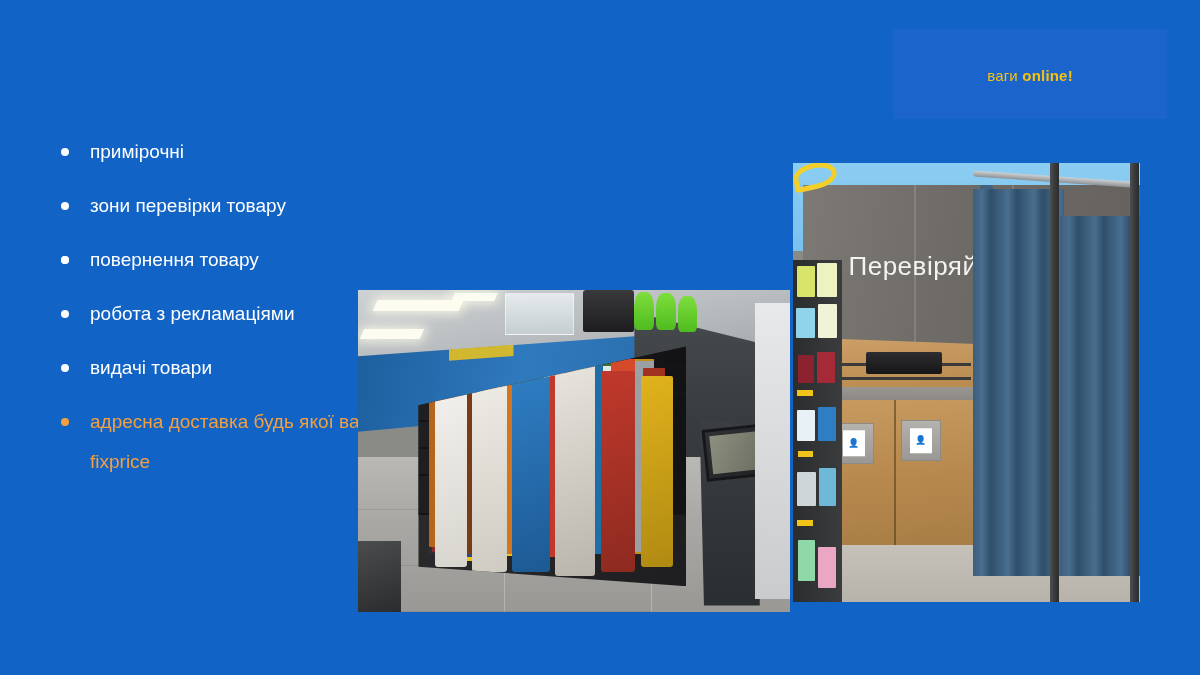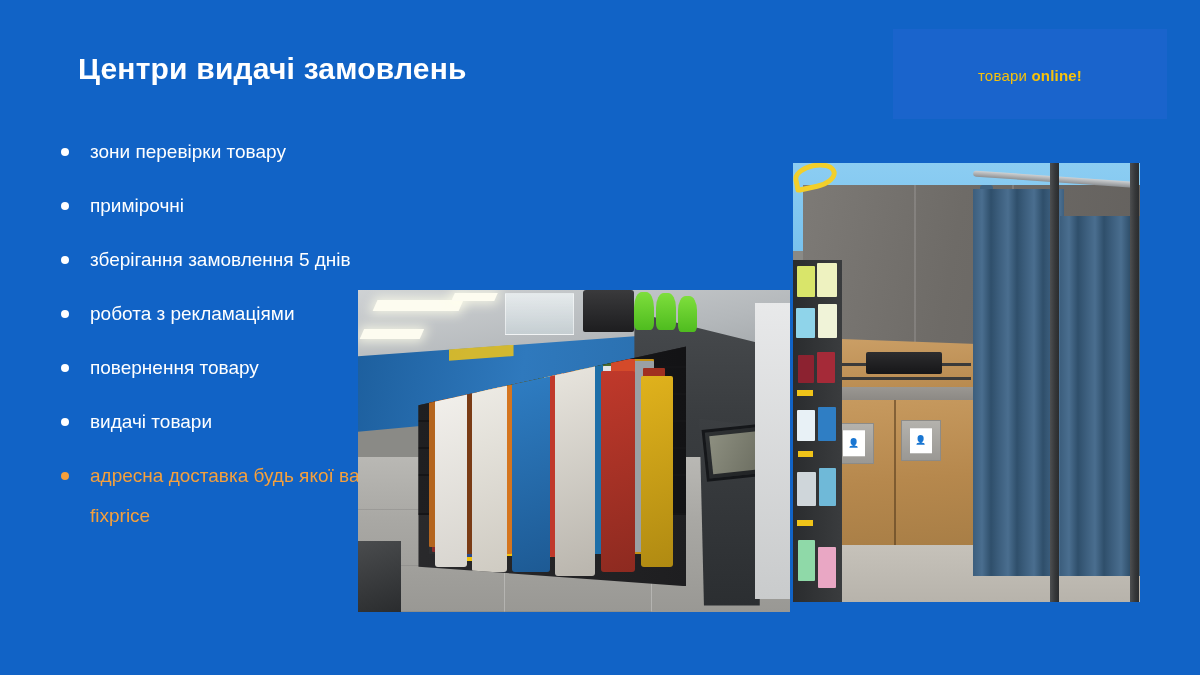--- a/index.html
+++ b/index.html
@@ -315,56 +315,54 @@
     border: 5px solid #f2cf2b;
     border-radius: 50% 50% 50% 10%;
     transform: rotate(-12deg);
   }
 </style>
 </head>
 <body>
 
 <div class="slide">
 
-  <div class="title">Центри видачі замовлень</div>
 
   <ul class="bullets">
     <li class="bullet">
       <span class="dot"></span>
+      <span>примірочні</span>
+    </li>
+    <li class="bullet">
+      <span class="dot"></span>
       <span>зони перевірки товару</span>
     </li>
     <li class="bullet">
       <span class="dot"></span>
-      <span>примірочні</span>
     </li>
     <li class="bullet">
       <span class="dot"></span>
-      <span>зберігання замовлення 5 днів</span>
+      <span>повернення товару</span>
     </li>
     <li class="bullet">
       <span class="dot"></span>
       <span>робота з рекламаціями</span>
-    </li>
-    <li class="bullet">
-      <span class="dot"></span>
-      <span>повернення товару</span>
     </li>
     <li class="bullet">
       <span class="dot"></span>
       <span>видачі товари</span>
     </li>
     <li class="bullet accent">
       <span class="dot"></span>
       <span>адресна доставка будь якої ваги fixprice</span>
     </li>
   </ul>
 
   <div class="logo-panel">
     <div class="logo-tagline">
-      <span>товари </span><b>online!</b>
+      <span>ваги </span><b>online!</b>
     </div>
   </div>
 
   <div class="photo photo-aisle">
     <div class="ph-layer a-ceiling"></div>
     <div class="ph-layer a-lamp" style="left:4%;top:3%;width:20%;height:3.5%;"></div>
     <div class="ph-layer a-lamp" style="left:1%;top:12%;width:14%;height:3%;"></div>
     <div class="ph-layer a-lamp" style="left:22%;top:1%;width:10%;height:2.5%;"></div>
 
     <div class="ph-layer a-wall"></div>
@@ -467,20 +465,21 @@
     <div class="ph-layer a-glass"></div>
     <div class="ph-layer" style="left:0;top:78%;width:10%;height:22%;background:linear-gradient(160deg,#4a4c4e,#2a2c2e);"></div>
   </div>
 
   <div class="photo photo-fitting">
     <div class="ph-layer f-sky"></div>
     <div class="ph-layer f-wall">
       <div class="ph-layer f-wallseam" style="left:33%;top:0;"></div>
       <div class="ph-layer f-wallseam" style="left:62%;top:0;"></div>
     </div>
+    <div class="f-peretext">Перевіряй</div>
 
     <div class="ph-layer f-floor"></div>
 
     <div class="ph-layer f-counter-back">
       <div class="f-slot" style="left:8%;top:42%;width:84%;"></div>
       <div class="f-slot" style="left:8%;top:68%;width:84%;"></div>
     </div>
     <div class="ph-layer f-scanner"></div>
     <div class="ph-layer f-counter-top">
       <div class="f-slot" style="left:10%;top:50%;width:20%;"></div>

